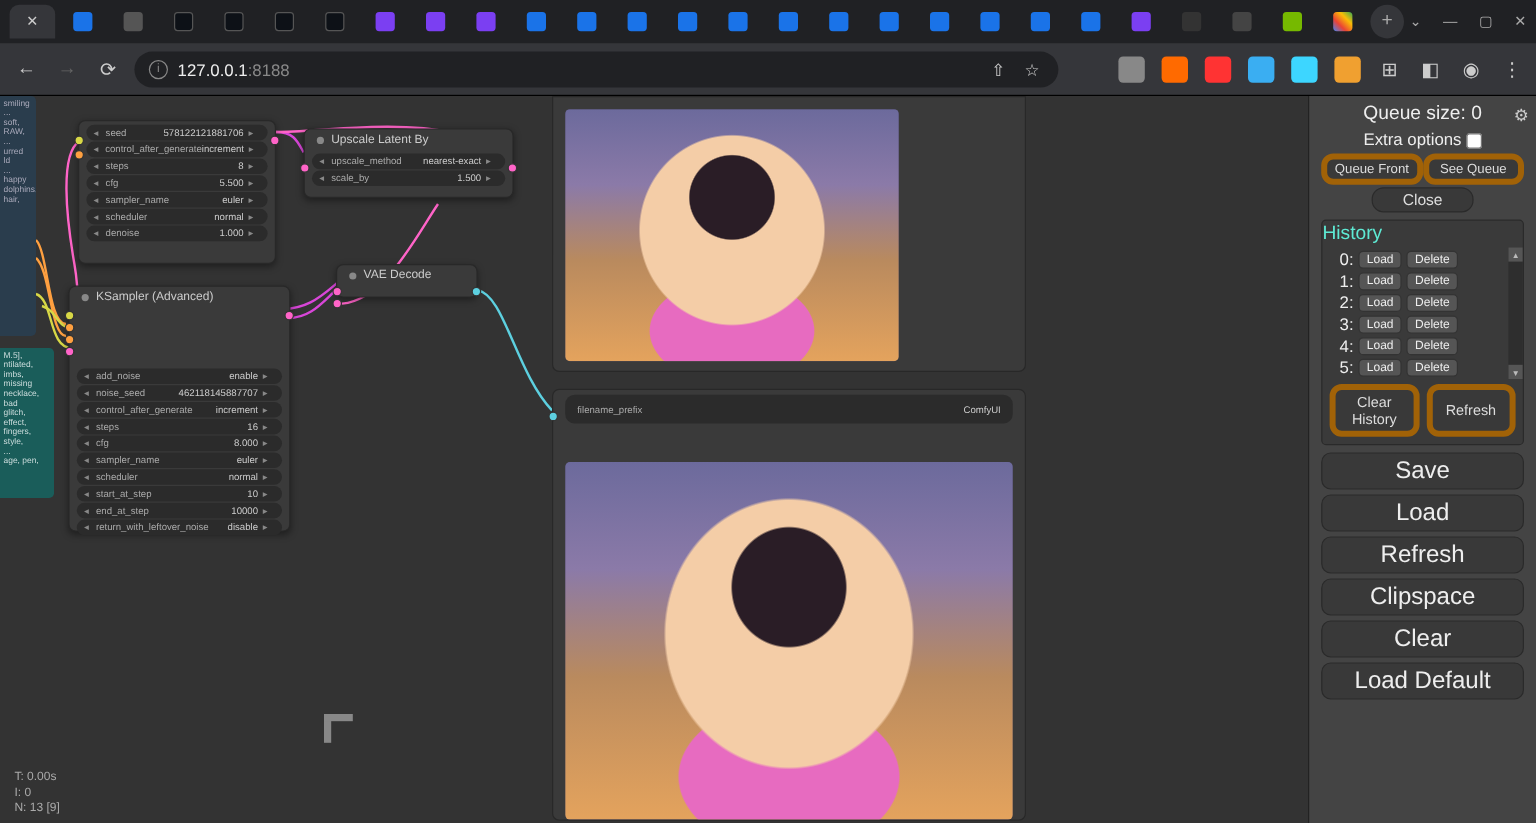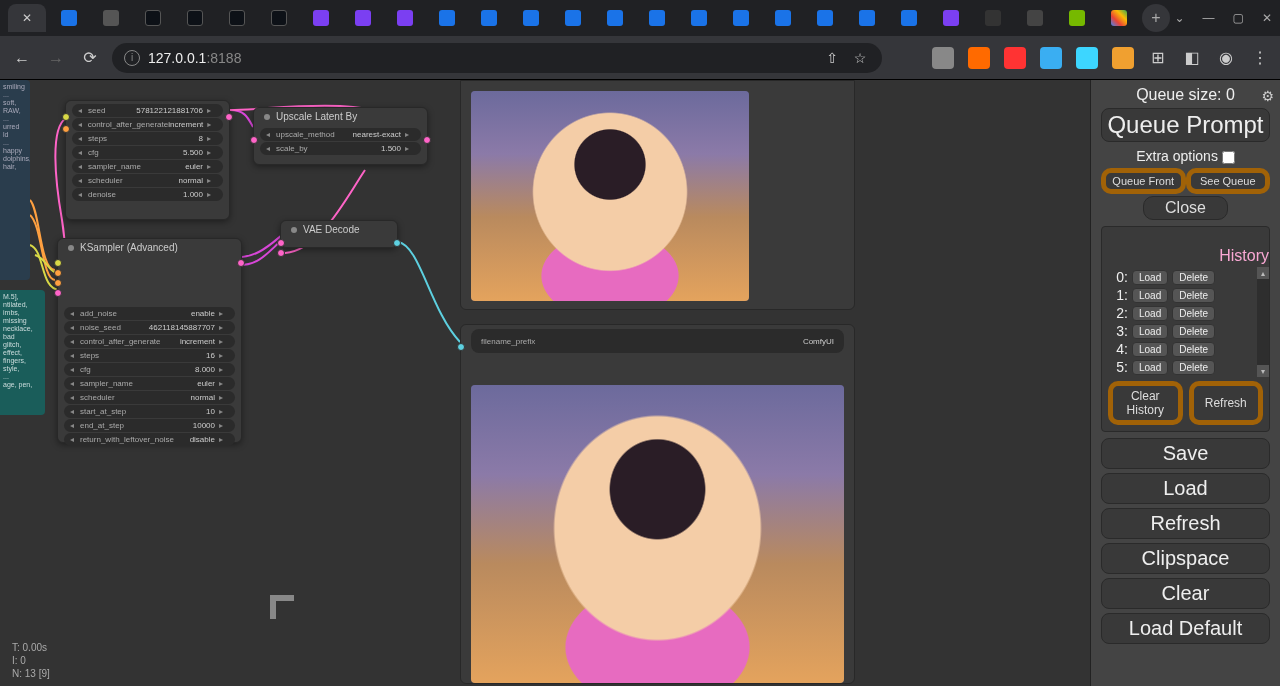--- a/index.html
+++ b/index.html
@@ -104,24 +104,24 @@
   .side-panel { position:absolute; right:0; top:80px; width:190px; bottom:0; background:#444; border-left:1px solid #222; padding:6px 10px 0; color:#ddd; }
   .queue-size { font-size:16px; color:#eee; text-align:center; position:relative; margin-bottom:4px; }
   .gear-btn { position:absolute; right:-4px; top:2px; font-size:14px; color:#ccc; cursor:pointer; }
   .big-btn { width:100%; background:#393939; border:1px solid #2a2a2a; color:#eee; font-size:20px; border-radius:8px; padding:3px 11px; margin-bottom:4px; cursor:pointer; }
   .big-btn.huge { font-size:24px; padding:2px 0; font-weight:400; }
   .extra-opts { font-size:14px; color:#eee; text-align:center; margin:2px 0 4px; }
   .extra-opts input { vertical-align:middle; }
   .small-btns { display:flex; gap:0; margin-bottom:2px; }
   .pill-btn { flex:1; background:#393939; border:5px solid #a16207; color:#ddd; font-size:11px; border-radius:10px; padding:2px 0; cursor:pointer; }
   .close-row { text-align:center; margin-bottom:6px; }
-  .close-btn { display:inline-block; width:85px; background:#393939; border:1px solid #2a2a2a; color:#ddd; font-size:16px; border-radius:10px; padding:2px 0; cursor:pointer; }
+  .close-btn { display:inline-block; width:85px; background:#393939; border:1px solid #2a2a2a; color:#ddd; font-size:13px; border-radius:10px; padding:2px 0; cursor:pointer; }
 
   .history-box { background:#3a3a3a; border:1px solid #2a2a2a; border-radius:4px; margin-bottom:6px; }
-  .history-title { font-size:16px; color:#f9a8d4; text-align:right; padding:2px 0;margin-top:18px; }
+  .history-title { font-size:16px; color:#5eead4; text-align:left; padding:2px 0; }
   .history-list { max-height:110px; overflow:hidden; position:relative; padding:2px 6px 0; }
   .history-row { display:flex; align-items:center; gap:4px; margin-bottom:2px; font-size:14px; color:#eee; }
   .history-row .idx { width:20px; text-align:right; }
   .mini-btn { background:#555; border:1px solid #333; color:#eee; font-size:10px; border-radius:4px; padding:1px 6px; cursor:pointer; }
   .hist-scroll { position:absolute; right:0; top:0; bottom:0; width:12px; background:#2e2e2e; }
   .hist-scroll-up, .hist-scroll-down { width:12px; height:12px; background:#555; color:#bbb; font-size:8px; display:flex; align-items:center; justify-content:center; }
   .hist-scroll-down { position:absolute; bottom:0; }
   .hist-footer { display:flex; gap:6px; padding:4px 6px 6px; }
   .hist-footer .pill-btn { font-size:12px; padding:3px 0; }
 
@@ -442,21 +442,20 @@
     <div>I: 0</div>
     <div>N: 13 [9]</div>
   </div>
 </div>
 
 <div class="side-panel">
   <div class="queue-size">
     <span>Queue size: 0</span>
     <span class="gear-btn">⚙</span>
   </div>
-  <button class="big-btn huge">Queue Prompt</button>
   <div class="extra-opts">
     <span>Extra options</span> <input type="checkbox" style="">
   </div>
   <div class="small-btns">
     <button class="pill-btn">Queue Front</button>
     <button class="pill-btn">See Queue</button>
   </div>
   <div class="close-row"><button class="close-btn">Close</button></div>
 
   <div class="history-box">

